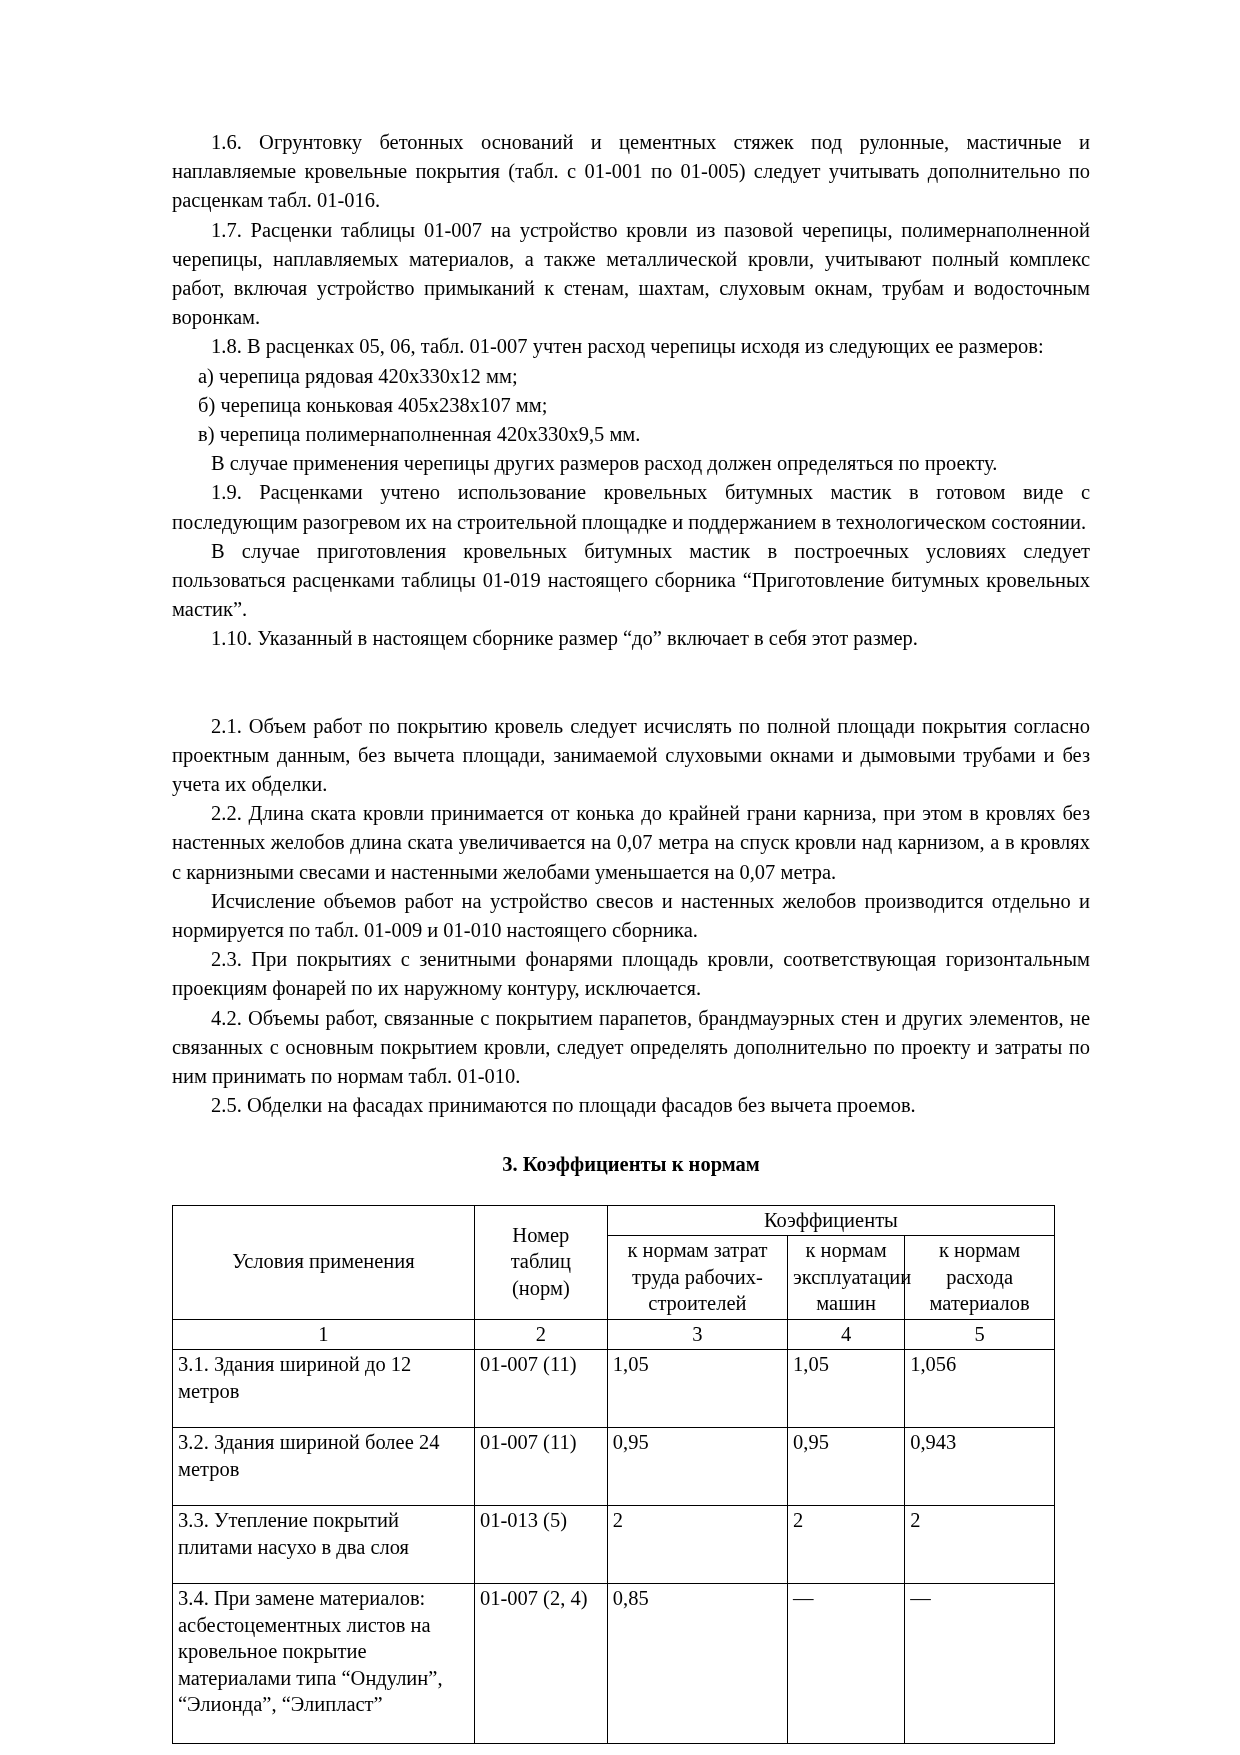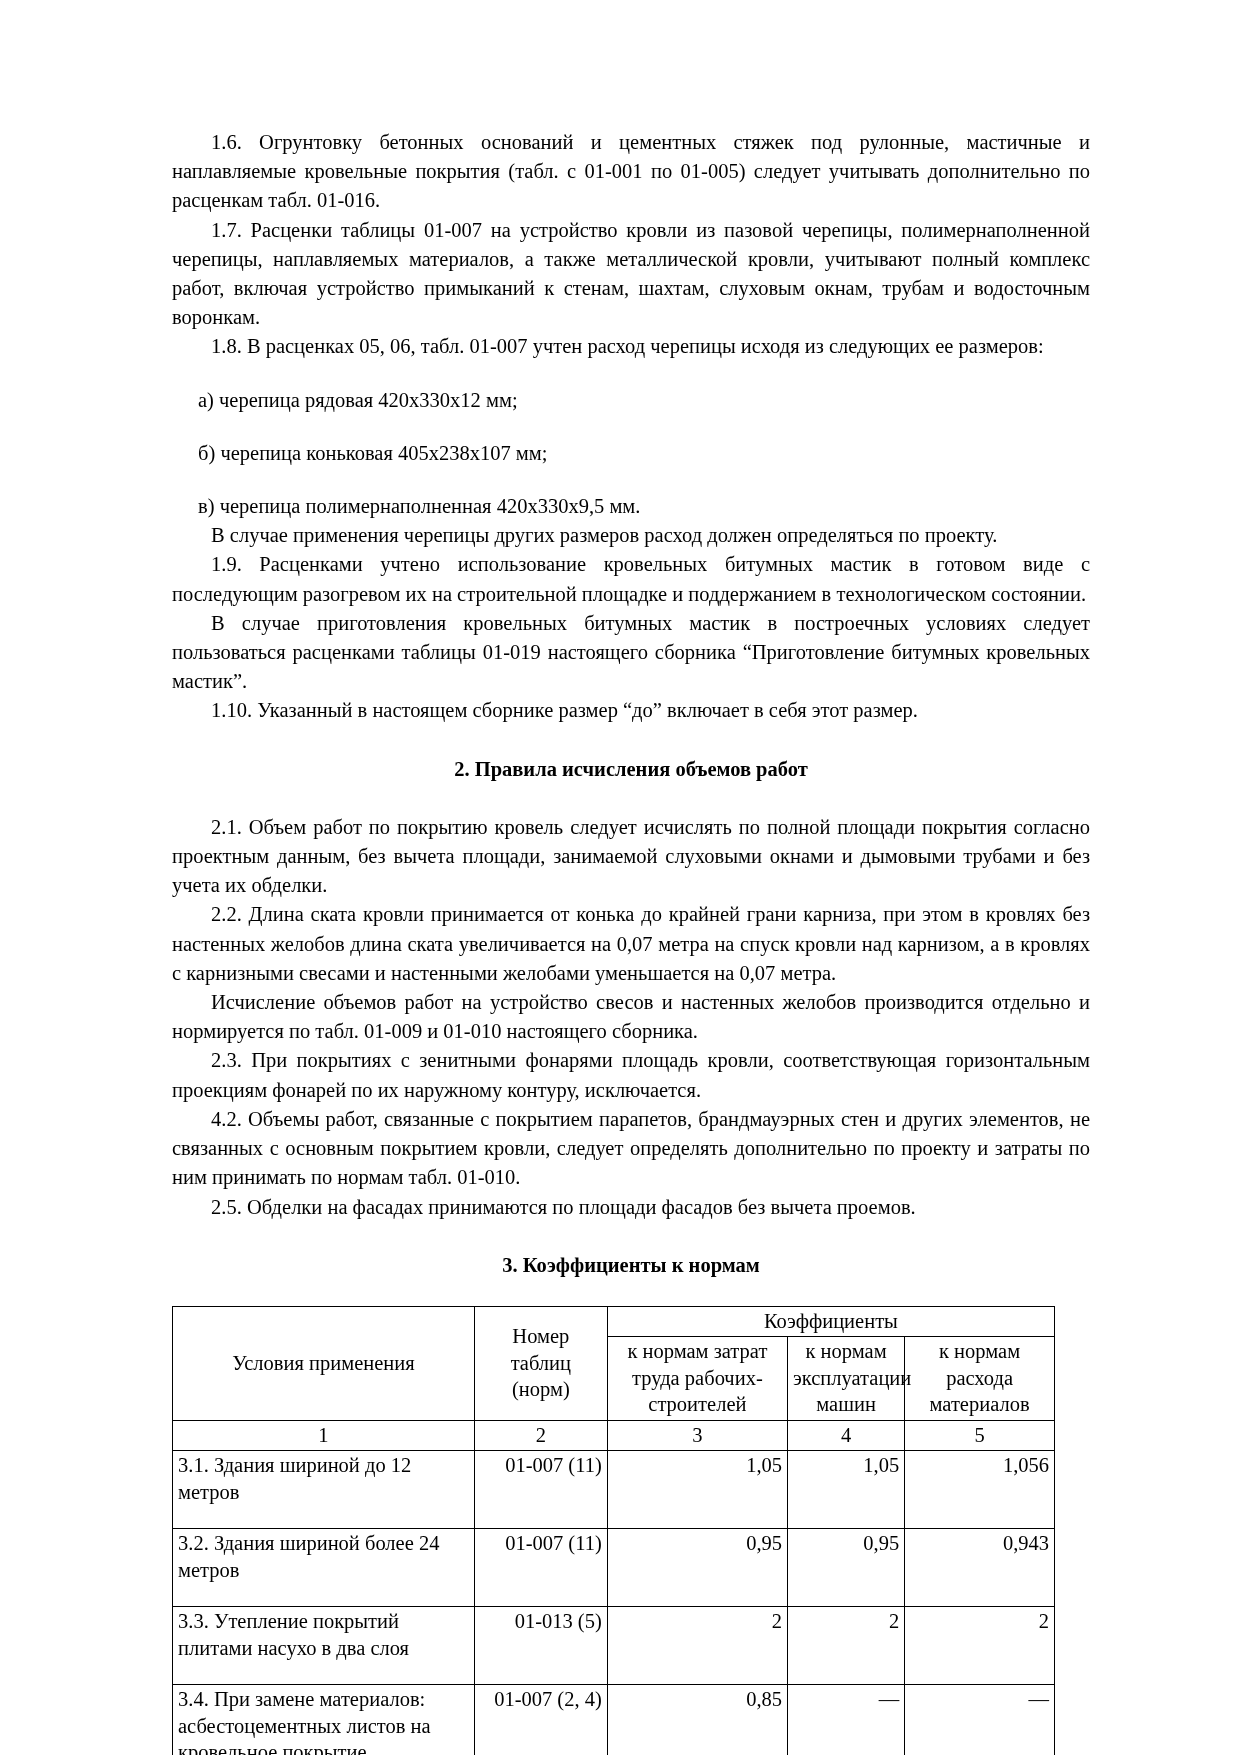--- a/index.html
+++ b/index.html
@@ -30,21 +30,20 @@
     text-align: justify;
     text-justify: inter-word;
     margin: 0;
     hyphens: none;
   }
   .indent {
     text-indent: 39px;
   }
   .indent-small {
     text-indent: 26px;
-    margin-top: 24px;
   }
   .section-heading {
     font-size: 20.5px;
     font-weight: bold;
     text-align: center;
     margin: 0;
     line-height: 29.2px;
   }
   .spacer-before-heading { height: 29px; }
   .spacer-after-heading  { height: 29px; }
@@ -74,21 +73,21 @@
   .col-4 { width: 104px; }
   .col-5 { width: 133px; }
 
   .numrow td {
     text-align: center;
     vertical-align: middle;
     padding-top: 0px;
     padding-bottom: 1px;
   }
   .cell-left   { text-align: left; margin-top: 32px; }
-  .cell-center { text-align: right; }
+  .cell-center { text-align: left; }
   .th-cond { vertical-align: middle; }
   .row-tall-1 { height: 78px; }
   .row-tall-2 { height: 78px; }
   .row-tall-3 { height: 78px; }
   .row-tall-4 { height: 160px; }
   .dash { letter-spacing: 0; }
 </style>
 </head>
 <body>
 
@@ -99,21 +98,20 @@
   <p class="body-text indent">1.8. В расценках 05, 06, табл. 01-007 учтен расход черепицы исходя из следующих ее размеров:</p>
   <p class="body-text indent-small">а) черепица рядовая 420х330х12 мм;</p>
   <p class="body-text indent-small">б) черепица коньковая 405х238х107 мм;</p>
   <p class="body-text indent-small">в) черепица полимернаполненная 420х330х9,5 мм.</p>
   <p class="body-text indent">В случае применения черепицы других размеров расход должен определяться по проекту.</p>
   <p class="body-text indent">1.9. Расценками учтено использование кровельных битумных мастик в готовом виде с последующим разогревом их на строительной площадке и поддержанием в технологическом состоянии.</p>
   <p class="body-text indent">В случае приготовления кровельных битумных мастик в построечных условиях следует пользоваться расценками таблицы 01-019 настоящего сборника “Приготовление битумных кровельных мастик”.</p>
   <p class="body-text indent">1.10. Указанный в настоящем сборнике размер “до” включает в себя этот размер.</p>
 
   <div class="spacer-before-heading"></div>
-  <p class="section-heading">2. Правила исчисления объемов работ</p>
   <div class="spacer-after-heading"></div>
 
   <p class="body-text indent">2.1. Объем работ по покрытию кровель следует исчислять по полной площади покрытия согласно проектным данным, без вычета площади, занимаемой слуховыми окнами и дымовыми трубами и без учета их обделки.</p>
   <p class="body-text indent">2.2. Длина ската кровли принимается от конька до крайней грани карниза, при этом в кровлях без настенных желобов длина ската увеличивается на 0,07 метра на спуск кровли над карнизом, а в кровлях с карнизными свесами и настенными желобами уменьшается на 0,07 метра.</p>
   <p class="body-text indent">Исчисление объемов работ на устройство свесов и настенных желобов производится отдельно и нормируется по табл. 01-009 и 01-010 настоящего сборника.</p>
   <p class="body-text indent">2.3. При покрытиях с зенитными фонарями площадь кровли, соответствующая горизонтальным проекциям фонарей по их наружному контуру, исключается.</p>
   <p class="body-text indent">4.2. Объемы работ, связанные с покрытием парапетов, брандмауэрных стен и других элементов, не связанных с основным покрытием кровли, следует определять дополнительно по проекту и затраты по ним принимать по нормам табл. 01-010.</p>
   <p class="body-text indent">2.5. Обделки на фасадах принимаются по площади фасадов без вычета проемов.</p>
 
   <div class="spacer-before-heading"></div>

